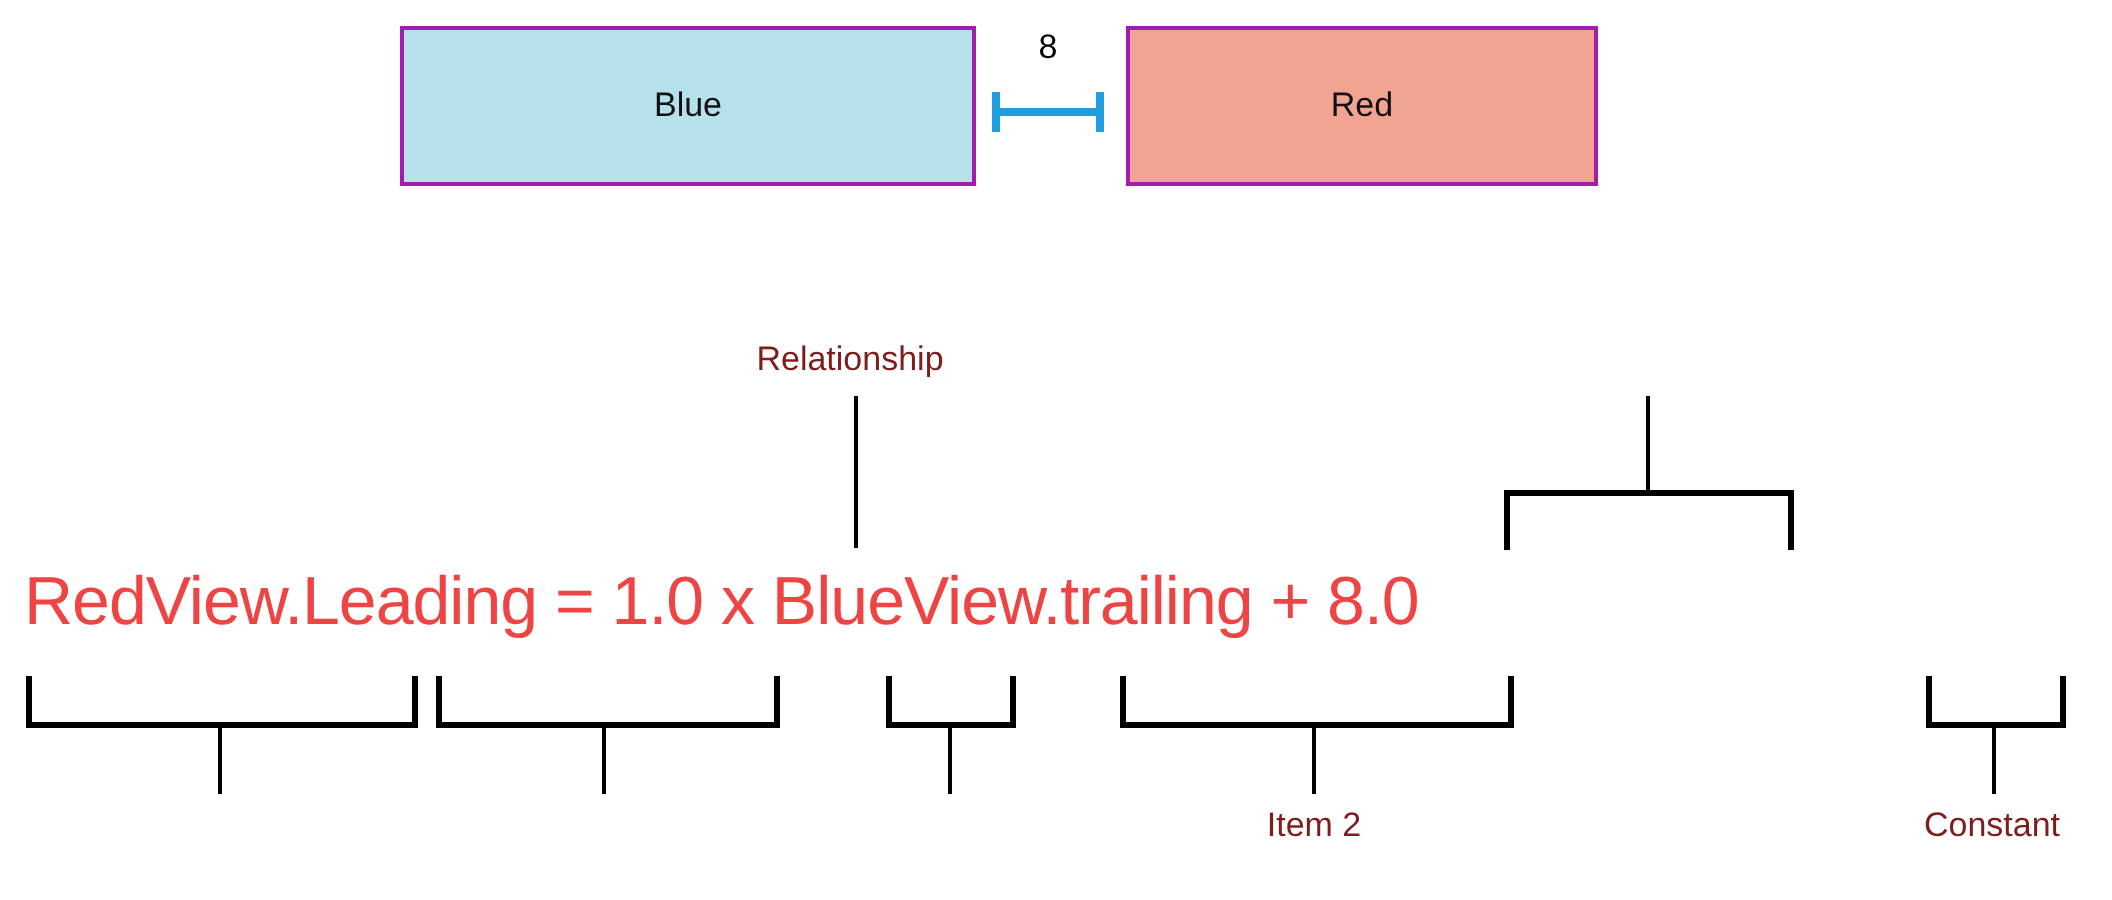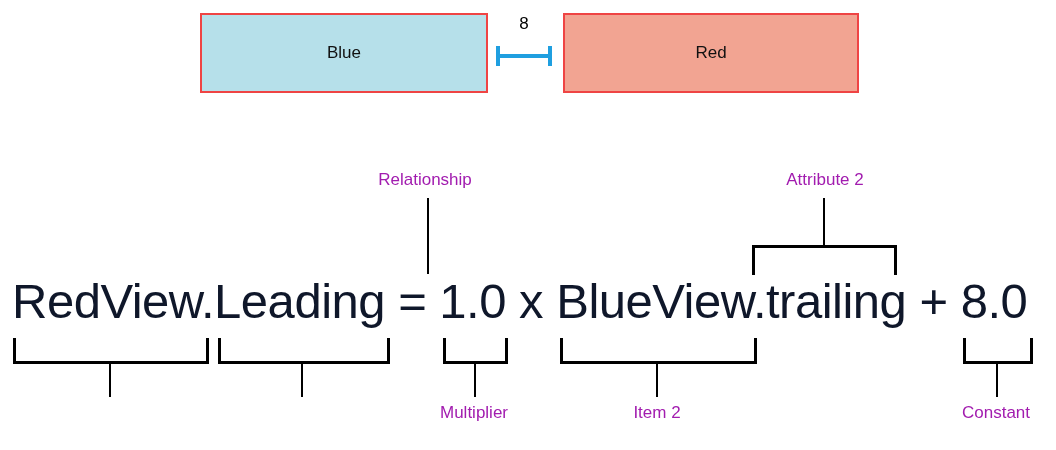--- a/index.html
+++ b/index.html
@@ -18,34 +18,34 @@
 
   
   #view-diagram {
     position: absolute;
     left: 0; top: 0;
     width: 1056px; height: 110px;
   }
   .view-box {
     position: absolute;
     box-sizing: border-box;
-    border: 2px solid #ef4444;
+    border: 2px solid #a21caf;
     display: flex;
     align-items: center;
     justify-content: center;
     font-size: 17px;
     color: #111111;
   }
   #blue-view {
     left: 200px; top: 13px;
     width: 288px; height: 80px;
   }
   #red-view {
     left: 563px; top: 13px;
-    width: 296px; height: 80px;
+    width: 236px; height: 80px;
   }
 
   
   #spacing-indicator {
     position: absolute;
     left: 494px; top: 14px;
     width: 60px; height: 60px;
   }
   #spacing-value {
     position: absolute;
@@ -68,38 +68,38 @@
     background: #1f9fe0;
   }
   .ibeam-cap.left  { left: 2px; }
   .ibeam-cap.right { left: 54px; }
 
   
   #equation {
     position: absolute;
     left: 12px;
     top: 272px;
-    font-size: 49px;
+    font-size: 34px;
     letter-spacing: -0.5px;
     white-space: nowrap;
     line-height: 58px;
-    color: #0f172a;
+    color: #ef4444;
   }
 
   
   #annotations {
     position: absolute;
     left: 0; top: 0;
     width: 1056px; height: 450px;
     pointer-events: none;
   }
   .ann-label {
     position: absolute;
     font-size: 17px;
-    color: #a21caf;
+    color: #7f1d1d;
     white-space: nowrap;
     text-align: center;
   }
   .ann-line {
     position: absolute;
     background: #000;
   }
   
   .stem { width: 2px; }
   
@@ -130,41 +130,39 @@
 
 <div id="equation">
   <span>RedView.Leading = 1.0 x BlueView.trailing + 8.0</span>
 </div>
 
 <div id="annotations">
 
   <div class="ann-label" style="left:300px; top:170px; width:250px;">Relationship</div>
   <div class="ann-line stem" style="left:427px; top:198px; height:76px;"></div>
 
-  <div class="ann-label" style="left:700px; top:170px; width:250px;">Attribute 2</div>
   <div class="ann-line stem" style="left:823px; top:198px; height:48px;"></div>
   <div class="ann-line brk-h" style="left:752px; top:245px; width:145px;"></div>
   <div class="ann-line brk-v" style="left:752px; top:245px; height:30px;"></div>
   <div class="ann-line brk-v" style="left:894px; top:245px; height:30px;"></div>
 
   <div class="ann-line brk-v" style="left:13px;  top:338px; height:26px;"></div>
   <div class="ann-line brk-h" style="left:13px;  top:361px; width:196px;"></div>
   <div class="ann-line brk-v" style="left:206px; top:338px; height:26px;"></div>
   <div class="ann-line stem" style="left:109px; top:361px; height:36px;"></div>
 
   <div class="ann-line brk-v" style="left:218px; top:338px; height:26px;"></div>
   <div class="ann-line brk-h" style="left:218px; top:361px; width:172px;"></div>
   <div class="ann-line brk-v" style="left:387px; top:338px; height:26px;"></div>
   <div class="ann-line stem" style="left:301px; top:361px; height:36px;"></div>
 
   <div class="ann-line brk-v" style="left:443px; top:338px; height:26px;"></div>
   <div class="ann-line brk-h" style="left:443px; top:361px; width:65px;"></div>
   <div class="ann-line brk-v" style="left:505px; top:338px; height:26px;"></div>
   <div class="ann-line stem" style="left:474px; top:361px; height:36px;"></div>
-  <div class="ann-label" style="left:399px; top:403px; width:150px;">Multiplier</div>
 
   <div class="ann-line brk-v" style="left:560px; top:338px; height:26px;"></div>
   <div class="ann-line brk-h" style="left:560px; top:361px; width:197px;"></div>
   <div class="ann-line brk-v" style="left:754px; top:338px; height:26px;"></div>
   <div class="ann-line stem" style="left:656px; top:361px; height:36px;"></div>
   <div class="ann-label" style="left:582px; top:403px; width:150px;">Item 2</div>
 
   <div class="ann-line brk-v" style="left:963px;  top:338px; height:26px;"></div>
   <div class="ann-line brk-h" style="left:963px;  top:361px; width:70px;"></div>
   <div class="ann-line brk-v" style="left:1030px; top:338px; height:26px;"></div>

